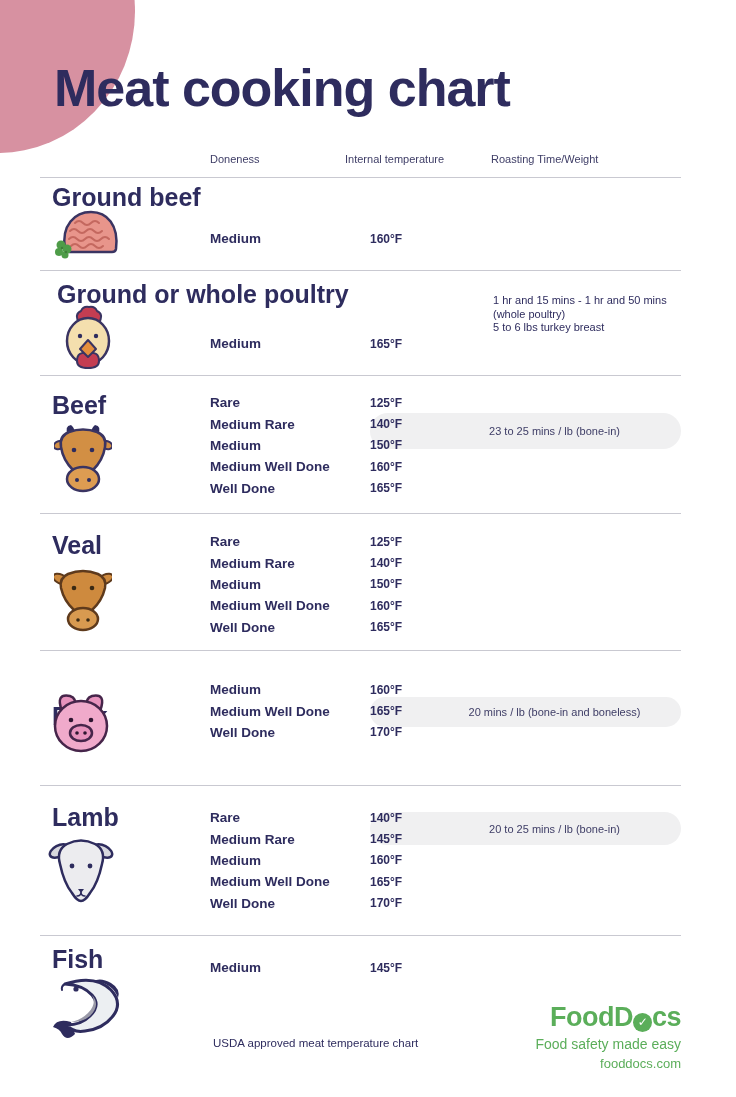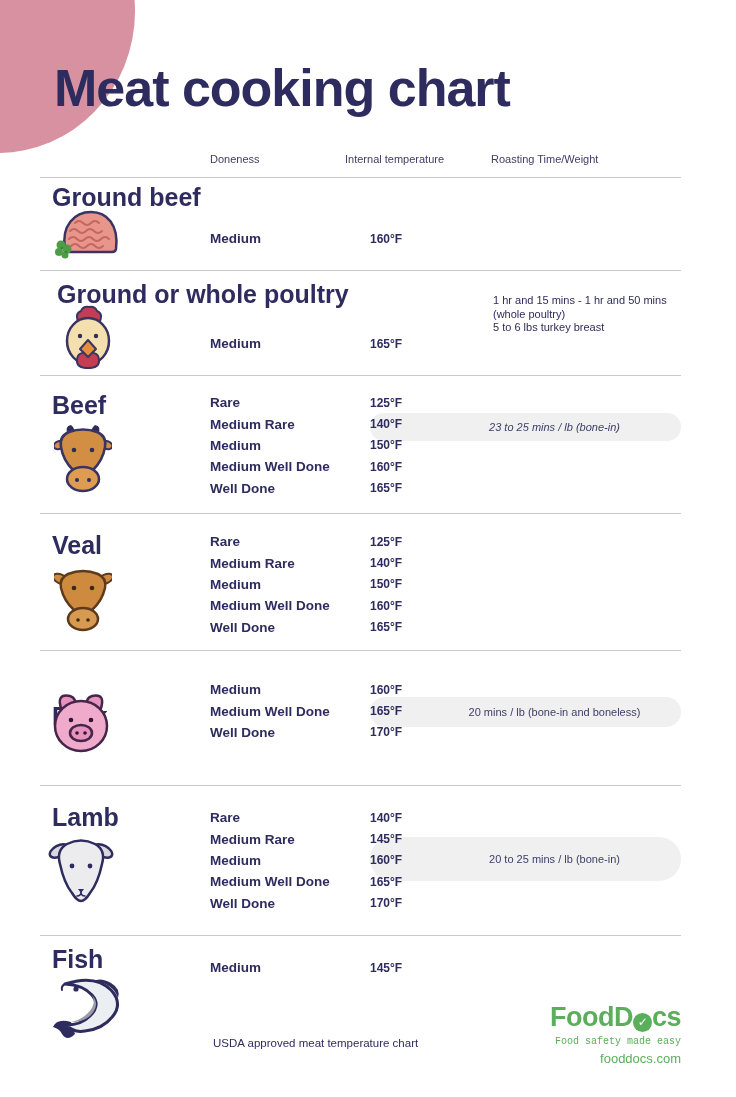--- a/index.html
+++ b/index.html
@@ -54,34 +54,34 @@
   .s4 .rows{top:28px;}
   .s5 .rows{top:21px;}
   .s6 .rows{top:21px;}
   .row{height:21.4px;display:flex;align-items:center;}
   .row .done{width:160px;font-size:13.5px;font-weight:700;color:var(--navy);}
   .row .temp{font-size:12px;font-weight:700;color:var(--navy);}
 
   .pill{position:absolute;left:330px;width:311px;border-radius:22px;background:var(--pill);
         display:flex;align-items:center;justify-content:center;padding-left:58px;
         font-size:11px;color:var(--navy-soft);z-index:0;}
-  .s2 .pill{top:37px;height:28px;font-style:italic;}
+  .s2 .pill{top:37px;height:36px;}
   .s4 .pill{top:46px;height:30px;}
-  .s5 .pill{top:51px;height:44px;}
+  .s5 .pill{top:26px;height:33px;}
 
   .note{position:absolute;left:453px;top:23px;width:192px;font-size:11px;line-height:13.5px;color:var(--navy);}
   .note span{display:block;}
 
   .usda{position:absolute;left:213px;top:1037px;font-size:11.5px;color:var(--navy);}
 
   .brandbox{position:absolute;right:55px;top:1002px;text-align:right;}
   .brand-line{font-size:27px;font-weight:800;color:var(--green);letter-spacing:-0.5px;}
   .o-check{display:inline-block;width:19px;height:19px;border-radius:50%;background:var(--green);
            color:#fff;font-size:12px;line-height:19px;text-align:center;font-weight:700;}
-  .tagline{font-size:10px;color:var(--green);margin-top:3px;font-family:Liberation Mono, monospace;}
+  .tagline{font-size:14px;color:var(--green);margin-top:3px;}
   .website{font-size:13px;color:var(--green);margin-top:4px;}
 </style>
 </head>
 <body>
 
 <div class="page">
 
   <div class="blob"></div>
 
   <h1 class="main-title">Meat cooking chart</h1>

